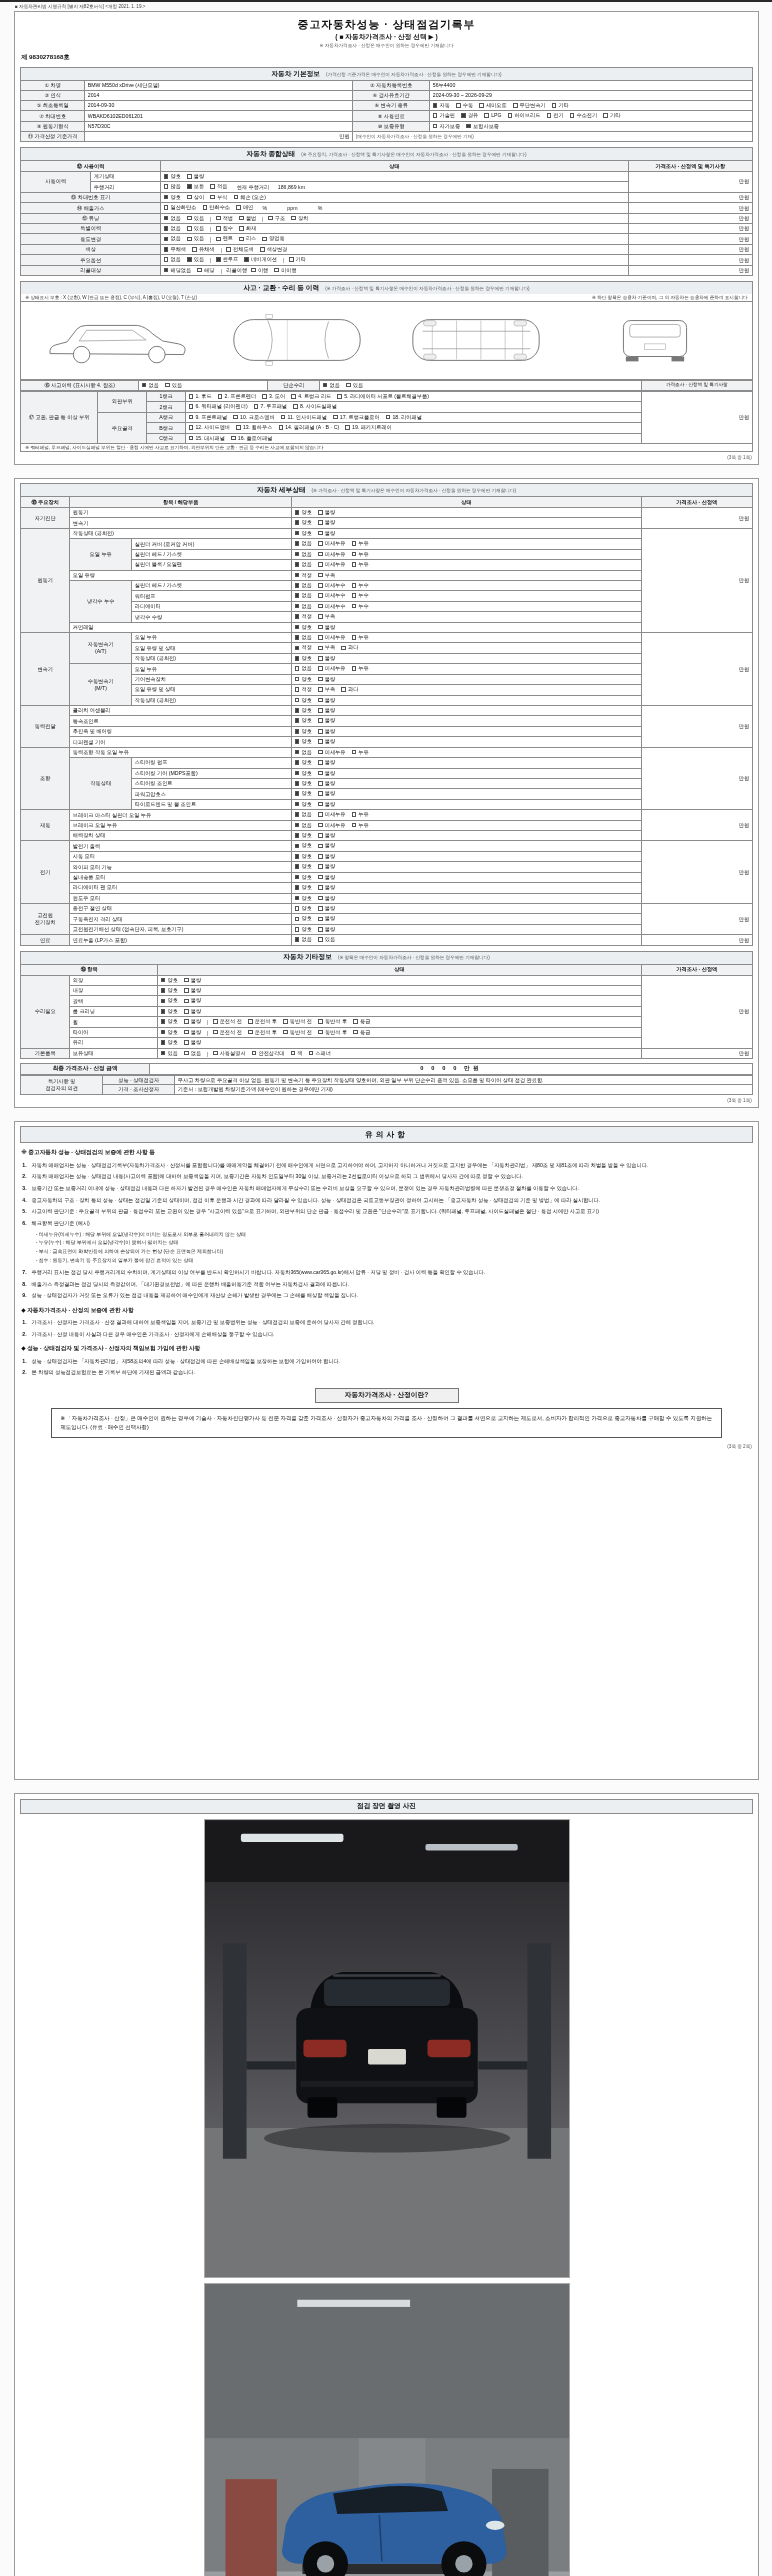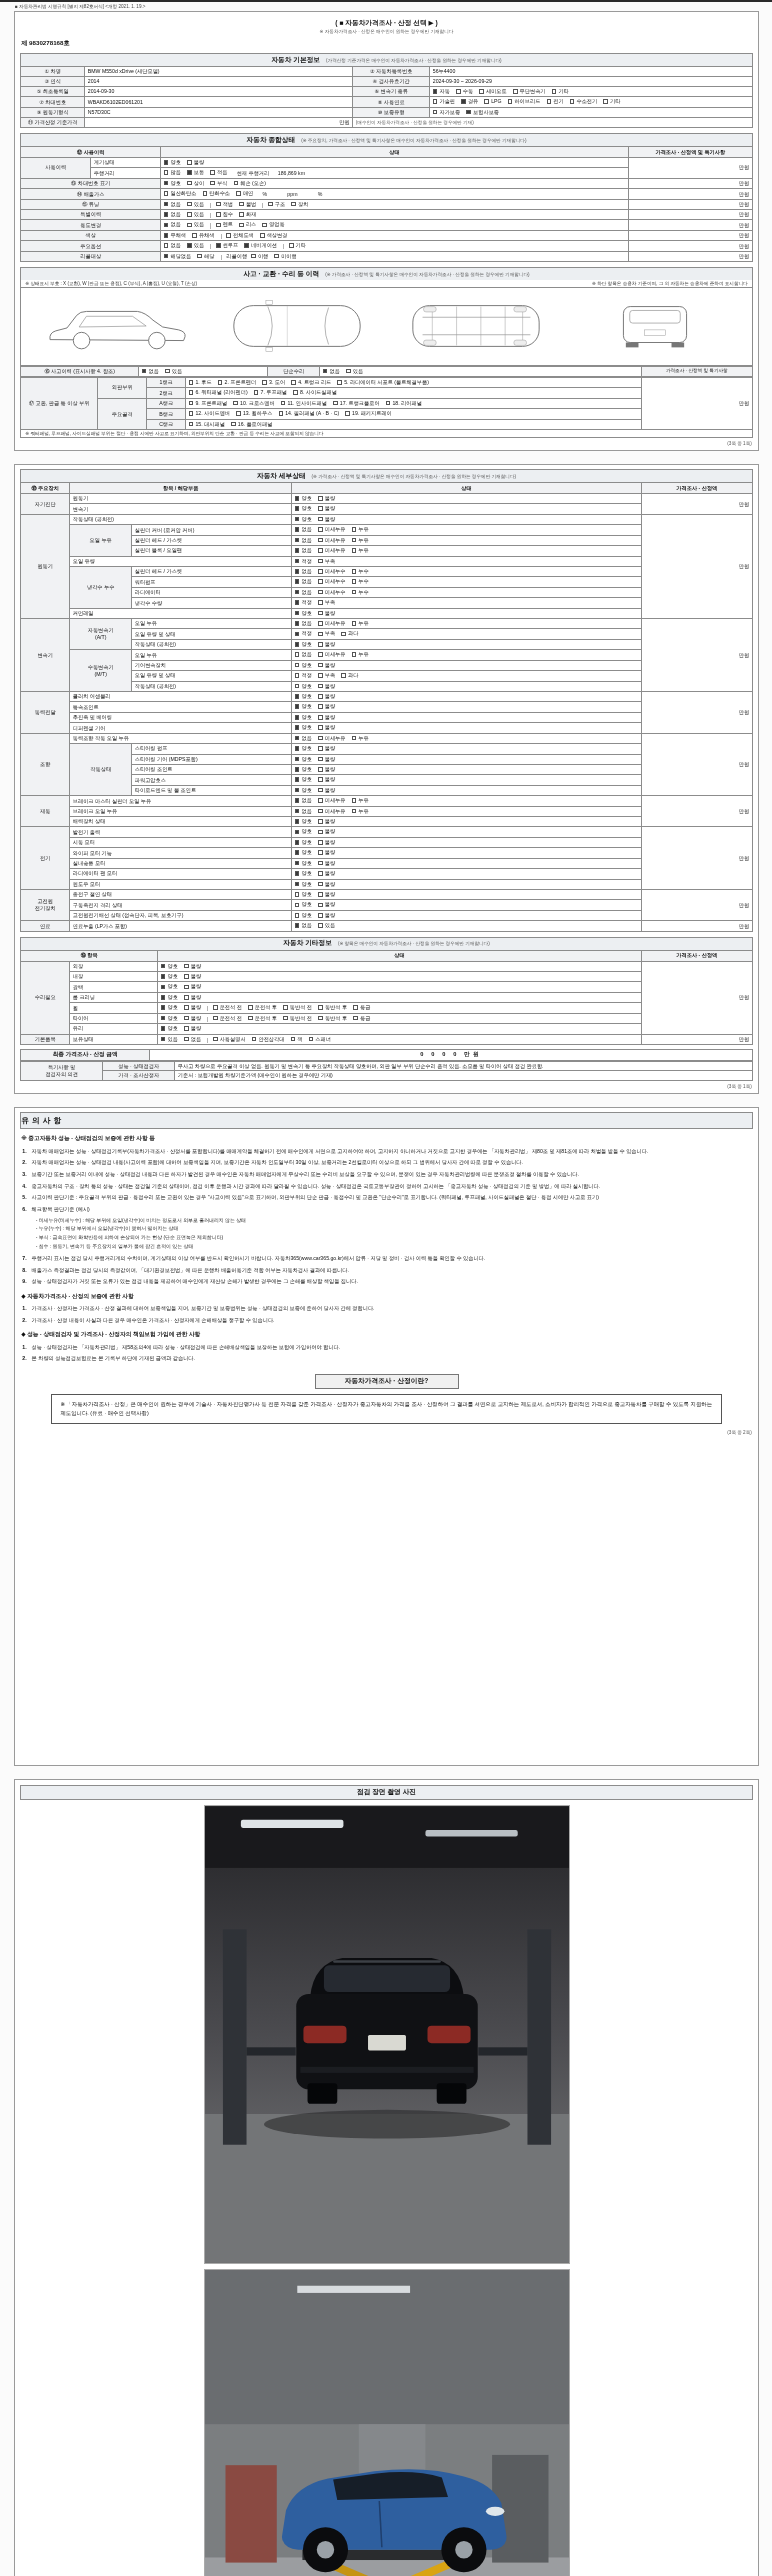--- a/index.html
+++ b/index.html
@@ -32,41 +32,42 @@
 .pre2{margin-right:4.1px;font-size:5.2px}
 .legends{border:0.5px solid #8c8c8c;border-top:none;display:flex;justify-content:space-between;font-size:4.6px;color:#333;padding:1px 4.1px;background:#fff}
 .legend3{border:0.5px solid #8c8c8c;border-top:none;font-size:4.6px;color:#333;padding:1px 4.1px;background:#fff}
 .diagrams{display:flex;justify-content:space-evenly;align-items:center;border:0.5px solid #8c8c8c;border-top:none;padding:4.1px 2.1px;background:#fff}
 .diagrams svg{width:170px;height:68px}
 .finalrow td{font-weight:bold;font-size:5.7px}
 .finalval{text-align:center;letter-spacing:3.1px}
 .optext{text-align:left;font-size:4.9px;line-height:1.4}
 .pagenote{text-align:right;font-size:4.6px;color:#555;padding:2.6px 1px 0}
 .notices{min-height:659px}
-.ntitle{font-weight:bold;font-size:7.7px;letter-spacing:3.1px;border:0.5px solid #8c8c8c;background:#eceff2;padding:2.6px 0;margin-bottom:5.2px}
+.ntitle{text-align:center;font-weight:bold;font-size:7.7px;letter-spacing:3.1px;border:0.5px solid #8c8c8c;background:#eceff2;padding:2.6px 0;margin-bottom:5.2px}
 .nhead{font-size:5.7px;font-weight:bold;margin:4.1px 1px}
 .nitem{font-size:5.2px;line-height:1.55;margin:3.6px 2.1px;display:flex}
 .nnum{flex:none;width:9.3px;font-weight:bold}
 .nsub{font-size:4.9px;line-height:1.5;margin:1.5px 2.1px 1.5px 15.5px;color:#222}
 .nsect{font-size:5.7px;font-weight:bold;margin:7.2px 1px 3.1px}
 .qtitle{text-align:center;font-weight:bold;font-size:6.7px;border:0.5px solid #777;background:#f0f0f0;width:144px;margin:11.3px auto 0;padding:2.1px}
 .qbox{border:0.8px solid #555;margin:5.2px 31px 3.1px;padding:5.2px 8.2px;font-size:5.4px;line-height:1.6}
 .ptitle{text-align:center;font-weight:bold;font-size:6.7px;border:0.5px solid #8c8c8c;background:#eceff2;padding:2.1px 0;margin-bottom:5.2px}
 .photo{display:block;margin:5.2px auto;width:366px;height:459px;border:0.5px solid #aaa;background:#555}
 </style>
 </head>
 <body>
 
 <div class="topline"></div>
 <div class="doc">
 
   <div class="topnote">■ 자동차관리법 시행규칙 [별지 제82호서식] &lt;개정 2021. 1. 19.&gt;</div>
 
   <div class="block">
     <div class="hdr">
+      <div class="title">중고자동차성능 · 상태점검기록부</div>
       <div class="subtitle">( ■ 자동차가격조사 · 산정 선택 ▶ )</div>
       <div class="subnote">※ 자동차가격조사 · 산정은 매수인이 원하는 경우에만 기재합니다</div>
     </div>
     <div class="docno">제 9830278168호</div>
 
     <div class="sect">
       <span>자동차 기본정보</span>
       <span class="sectnote">(가격산정 기준가격은 매수인이 자동차가격조사 · 산정을 원하는 경우에만 기재합니다)</span>
     </div>
     <table class="f">

